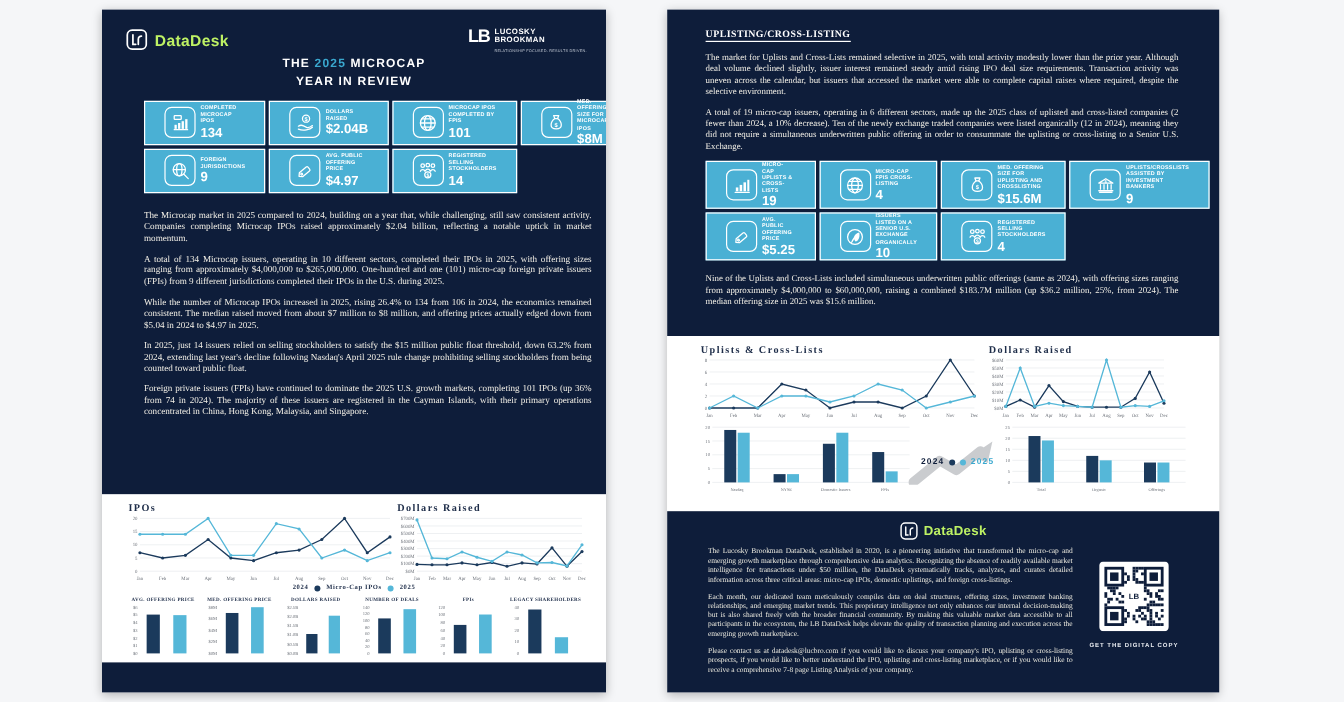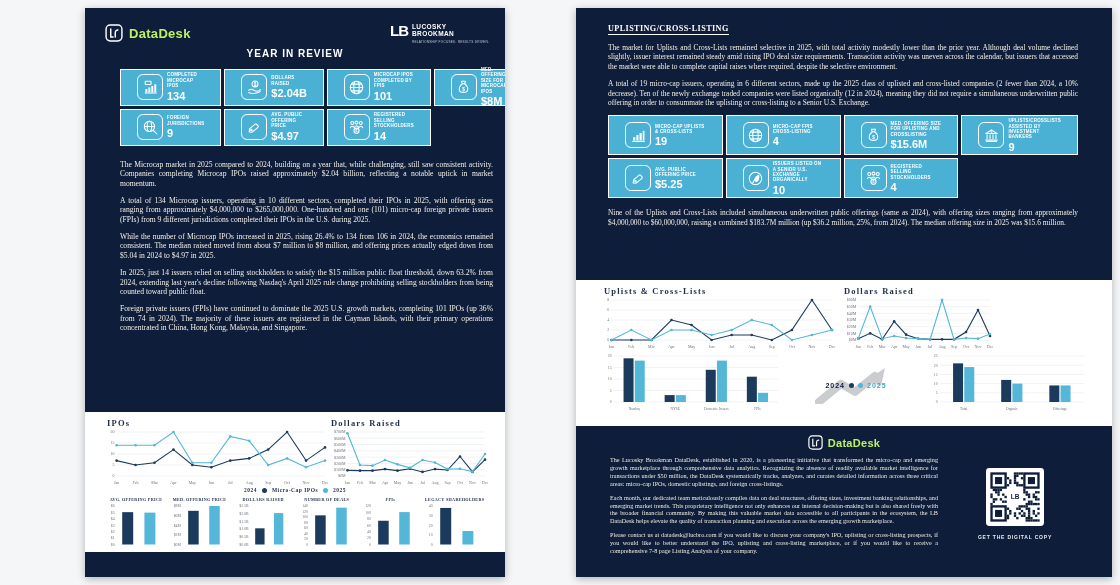--- a/index.html
+++ b/index.html
@@ -1,20 +1,20 @@
 <!DOCTYPE html>
 <html style="--navy: #0e1d3a; --tile: #4ab0d4; --accent: #3aa8cf;"><head>
 <meta charset="utf-8">
 <style>
   html,body{margin:0;padding:0;width:1120px;height:585px;background:#f5f6f8;overflow:hidden;
             font-family:"Liberation Sans",sans-serif;}
   .canvas{position:relative;width:1120px;height:585px;}
   .page{position:absolute;top:8px;height:569px;box-shadow:0 2px 8px rgba(0,0,0,.28);background:#fff;}
   .p1{left:85px;width:420px;}
-  .p2{left:576px;width:536px;}
+  .p2{left:556px;width:460px;}
   .navy{background:var(--navy,#0e1d3a);color:#f2efe6;}
 
   
   .p1-main{height:404px;overflow:hidden;}
   .hdr{display:flex;justify-content:space-between;align-items:flex-start;padding:16px 16px 0 20px;}
   .brand{display:flex;align-items:center;gap:6px;}
   .brand-text{font-size:13px;font-weight:bold;color:#bef264;letter-spacing:.3px;}
   .lb{display:flex;align-items:flex-start;gap:4px;}
   .lb-mark{font-size:15px;font-weight:900;color:#fff;line-height:14px;letter-spacing:-1px;}
   .lb-names{display:flex;flex-direction:column;line-height:6.5px;}
@@ -104,20 +104,21 @@
         <div class="lb">
           <span class="lb-mark">LB</span>
           <span class="lb-names">
             <b>LUCOSKY</b>
             <b>BROOKMAN</b>
             <span class="lb-tag">RELATIONSHIP FOCUSED. RESULTS DRIVEN.</span>
           </span>
         </div>
       </header>
       <div class="title">
+        <div class="t1"><span>THE</span> <span class="yr">2025</span> <span>MICROCAP</span></div>
         <div class="t2">YEAR IN REVIEW</div>
       </div>
       <div class="tiles">
         <div class="tile">
             <span class="tico">
               <svg viewBox="0 0 16 16" width="17" height="17">
                 <g stroke="#fff" stroke-width="1" fill="none" stroke-linecap="round" stroke-linejoin="round">
                   <rect x="3" y="2.2" width="5.5" height="3" rx="0.5"></rect>
                   <path d="M3 13.2h10.5"></path>
                   <rect x="3.2" y="9.4" width="1.8" height="3.2" fill="#fff" stroke="none"></rect>

